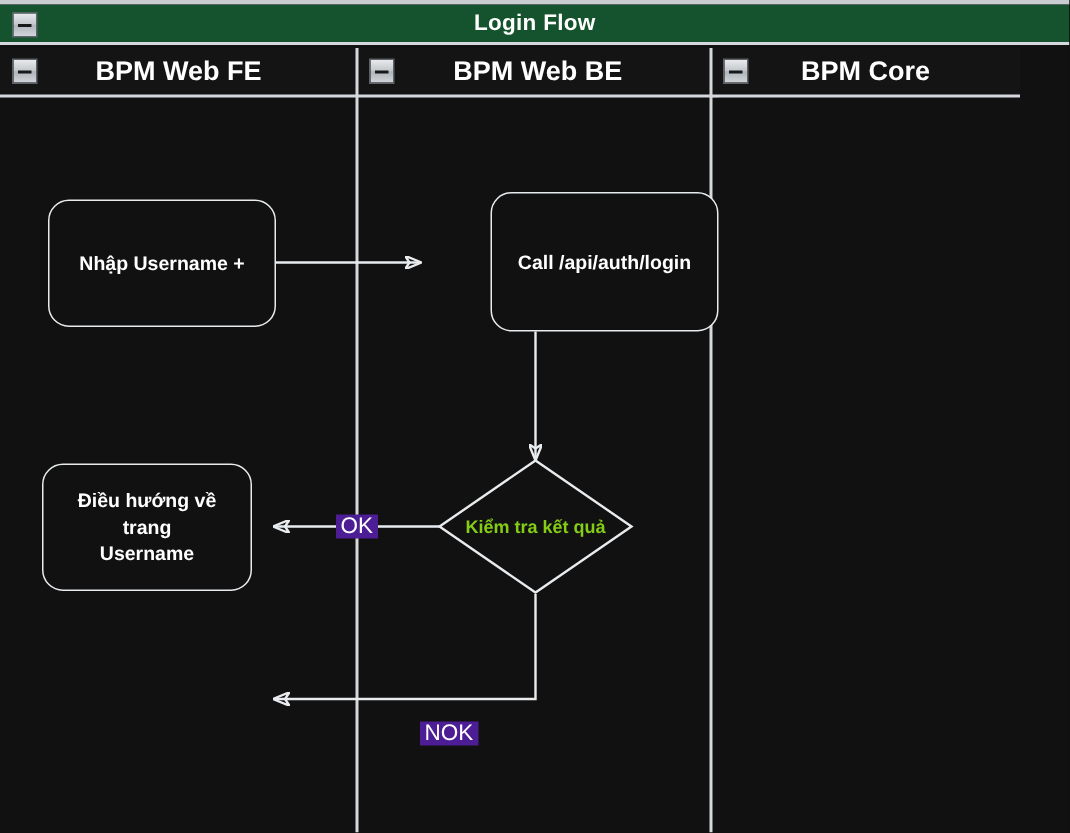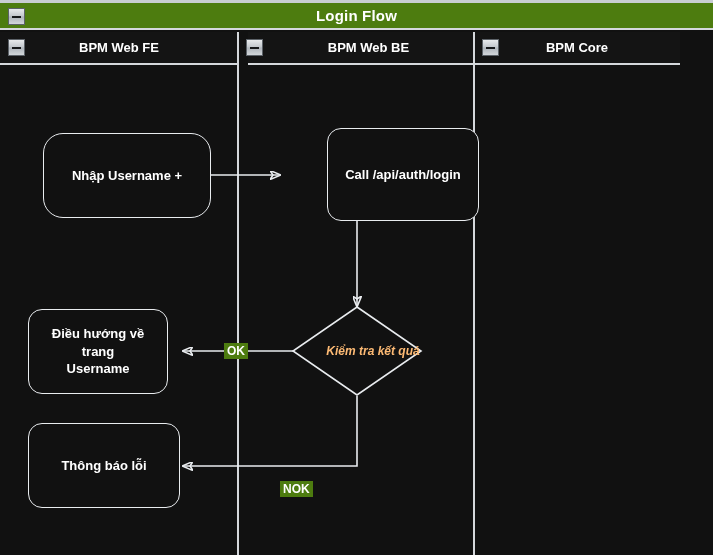--- a/index.html
+++ b/index.html
@@ -21,21 +21,21 @@
     box-sizing: border-box;
   }
 
   
   .pool-title-bar {
     position: absolute;
     left: 0;
     top: 0;
     width: 713px;
     height: 27px;
-    background: #4d7c0f;
+    background: #14532d;
     border-bottom: 2px solid #d5d8dc;
     box-sizing: border-box;
   }
   .pool-title-text {
     position: absolute;
     left: 0;
     top: 0;
     width: 713px;
     height: 25px;
     line-height: 25px;
@@ -57,21 +57,21 @@
   }
   .lane-header-text {
     position: absolute;
     left: 0;
     top: 0;
     width: 100%;
     height: 31px;
     line-height: 31px;
     text-align: center;
     color: #ffffff;
-    font-size: 13px;
+    font-size: 18px;
     font-weight: bold;
   }
 
   
   .collapse-icon {
     position: absolute;
     width: 17px;
     height: 17px;
     background: linear-gradient(180deg, #e8eaec 0%, #c2c7cc 48%, #aeb4ba 52%, #d2d6da 100%);
     border: 1px solid #5c6268;
@@ -118,33 +118,32 @@
     position: absolute;
   }
   .diamond-wrap svg {
     position: absolute;
     left: 0;
     top: 0;
     overflow: visible;
   }
   .diamond-label {
     position: absolute;
-    left: 16px;
+    left: 0;
     top: 0;
     width: 100%;
     height: 100%;
     display: flex;
     align-items: center;
     justify-content: center;
-    color: #fdba74;
+    color: #84cc16;
     font-size: 12px;
     font-weight: bold;
     white-space: nowrap;
     pointer-events: none;
-    font-style: italic;
   }
 
   
   #connectors {
     position: absolute;
     left: 0;
     top: 0;
     width: 713px;
     height: 555px;
     pointer-events: none;
@@ -152,44 +151,44 @@
   #connectors line, #connectors polyline, #connectors path {
     stroke: #e9ecef;
     stroke-width: 1.6;
     fill: none;
   }
 
   
   .edge-label {
     position: absolute;
     color: #ffffff;
-    font-size: 12px;
-    font-weight: bold;
-    background: #4d7c0f;
+    font-size: 15px;
+    font-weight: normal;
+    background: #4c1d95;
     padding: 0 3px;
     line-height: 16px;
     white-space: nowrap;
   }
 </style>
 </head>
 <body>
 
 <div id="canvas">
 
   <div class="pool-title-bar">
     <div class="pool-title-text">Login Flow</div>
   </div>
   <div class="collapse-icon" style="left:8px; top:5px;"></div>
 
   <div class="lane-header" style="left:0px; width:238px;">
     <div class="lane-header-text">BPM Web FE</div>
   </div>
   <div class="collapse-icon" style="left:8px; top:36px;"></div>
 
-  <div class="lane-header" style="left:248px; width:241px;">
+  <div class="lane-header" style="left:238px; width:241px;">
     <div class="lane-header-text">BPM Web BE</div>
   </div>
   <div class="collapse-icon" style="left:246px; top:36px;"></div>
 
   <div class="lane-header" style="left:474px; width:206px;">
     <div class="lane-header-text">BPM Core</div>
   </div>
   <div class="collapse-icon" style="left:482px; top:36px;"></div>
 
   <div class="lane-divider" style="left:237px; top:29px; height:526px;"></div>
@@ -215,21 +214,21 @@
     </g>
 
     <g>
       <polyline points="357,393 357,463 183,463" marker-end="url(#arrowhead)"></polyline>
     </g>
   </svg>
 
   <div class="edge-label" style="left:224px; top:340px;">OK</div>
   <div class="edge-label" style="left:280px; top:478px;">NOK</div>
 
-  <div class="flow-box" style="left:43px; top:130px; width:168px; height:85px;border-radius:20px;">
+  <div class="flow-box" style="left:32px; top:130px; width:152px; height:85px;">
     <span>
       <span>Nhập Username +</span><br>
     </span>
   </div>
 
   <div class="flow-box" style="left:281px; top:125px; width:152px; height:93px;margin-left:46px;">
     <span>Call /api/auth/login</span>
   </div>
 
   <div class="diamond-wrap" style="left:292px; top:303px; width:130px; height:90px;">
@@ -239,17 +238,14 @@
     <div class="diamond-label">Kiểm tra kết quả</div>
   </div>
 
   <div class="flow-box" style="left:28px; top:306px; width:140px; height:85px;">
     <span>
       <span>Điều hướng về trang</span><br>
       <span>Username</span>
     </span>
   </div>
 
-  <div class="flow-box" style="left:28px; top:420px; width:152px; height:85px;">
-    <span>Thông báo lỗi</span>
-  </div>
 
 </div>
 
 </body></html>

